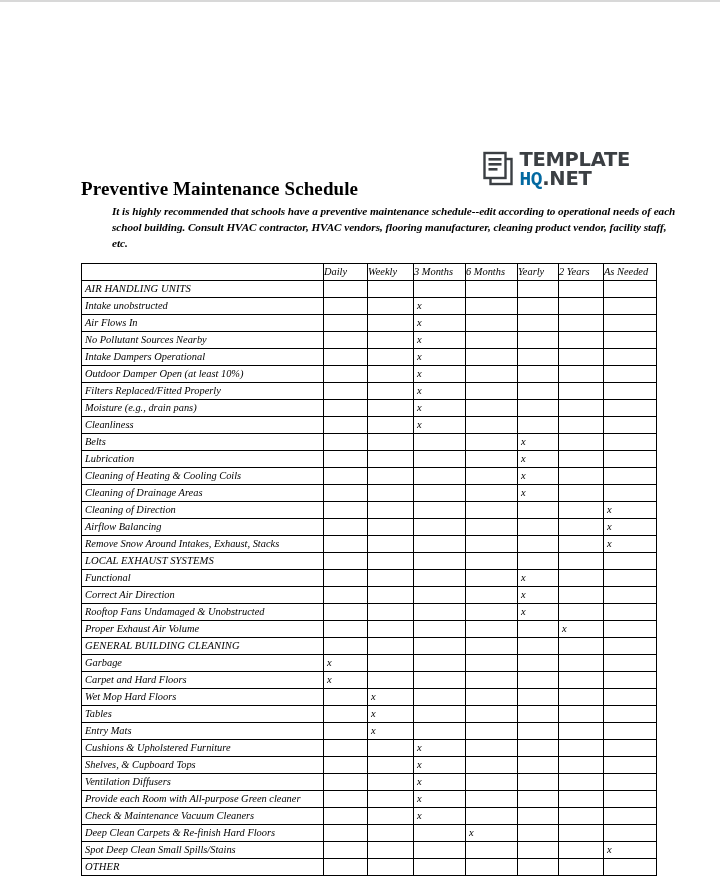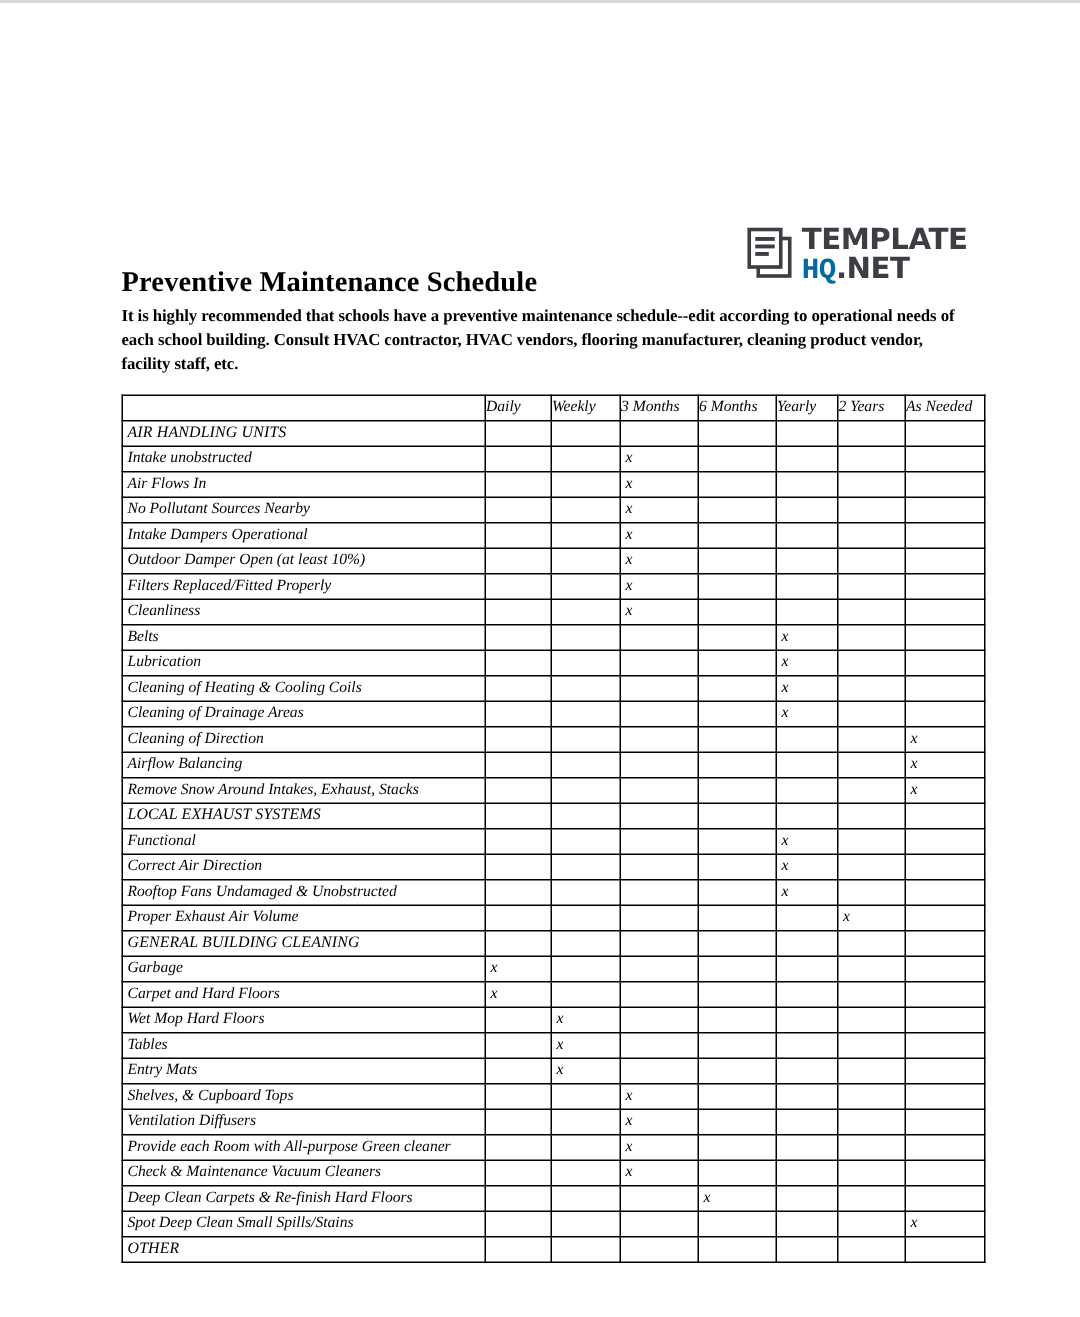--- a/index.html
+++ b/index.html
@@ -48,21 +48,21 @@
     left: 0;
     top: 16px;
     font-size: 19px;
     font-weight: bold;
     letter-spacing: 0.1px;
     line-height: 1.1;
     white-space: nowrap;
   }
   .logo {
     position: absolute;
-    right: 1px;
+    right: 16px;
     top: 0;
     display: flex;
     align-items: flex-start;
     height: 44px;
   }
   .logo-mark {
     position: relative;
     width: 34px;
     height: 40px;
     margin-right: 3px;
@@ -88,24 +88,26 @@
     font-size: 19.5px;
     letter-spacing: -0.3px;
     color: #3b3f43;
     margin-top: 1px;
   }
   .logo-hq { color: #0369a1; font-family: Liberation Mono, monospace; }
   
   .intro {
     margin-top: 0px;
     font-size: 11.2px;
+    font-style: italic;
     font-weight: bold;
     line-height: 1.42;
     letter-spacing: -0.05px;
     width: 565px;
+    margin-left: 31px;
   }
   
   table.schedule {
     margin-top: 9px;
     border-collapse: collapse;
     table-layout: fixed;
     width: 565px;
     font-size: 10.2px;
   }
   table.schedule td,
@@ -268,20 +270,30 @@
             <td class="task">Filters Replaced/Fitted Properly</td>
             <td class="mark"></td>
             <td class="mark"></td>
             <td class="mark">x</td>
             <td class="mark"></td>
             <td class="mark"></td>
             <td class="mark"></td>
             <td class="mark"></td>
           </tr>
           <tr>
+            <td class="task">Moisture (e.g., drain pans)</td>
+            <td class="mark"></td>
+            <td class="mark"></td>
+            <td class="mark">x</td>
+            <td class="mark"></td>
+            <td class="mark"></td>
+            <td class="mark"></td>
+            <td class="mark"></td>
+          </tr>
+          <tr>
             <td class="task">Cleanliness</td>
             <td class="mark"></td>
             <td class="mark"></td>
             <td class="mark">x</td>
             <td class="mark"></td>
             <td class="mark"></td>
             <td class="mark"></td>
             <td class="mark"></td>
           </tr>
           <tr>
@@ -452,20 +464,30 @@
             <td class="mark"></td>
             <td class="mark"></td>
             <td class="mark"></td>
             <td class="mark"></td>
           </tr>
           <tr>
             <td class="task">Entry Mats</td>
             <td class="mark"></td>
             <td class="mark">x</td>
             <td class="mark"></td>
+            <td class="mark"></td>
+            <td class="mark"></td>
+            <td class="mark"></td>
+            <td class="mark"></td>
+          </tr>
+          <tr>
+            <td class="task">Cushions &amp; Upholstered Furniture</td>
+            <td class="mark"></td>
+            <td class="mark"></td>
+            <td class="mark">x</td>
             <td class="mark"></td>
             <td class="mark"></td>
             <td class="mark"></td>
             <td class="mark"></td>
           </tr>
           <tr>
             <td class="task">Shelves, &amp; Cupboard Tops</td>
             <td class="mark"></td>
             <td class="mark"></td>
             <td class="mark">x</td>

